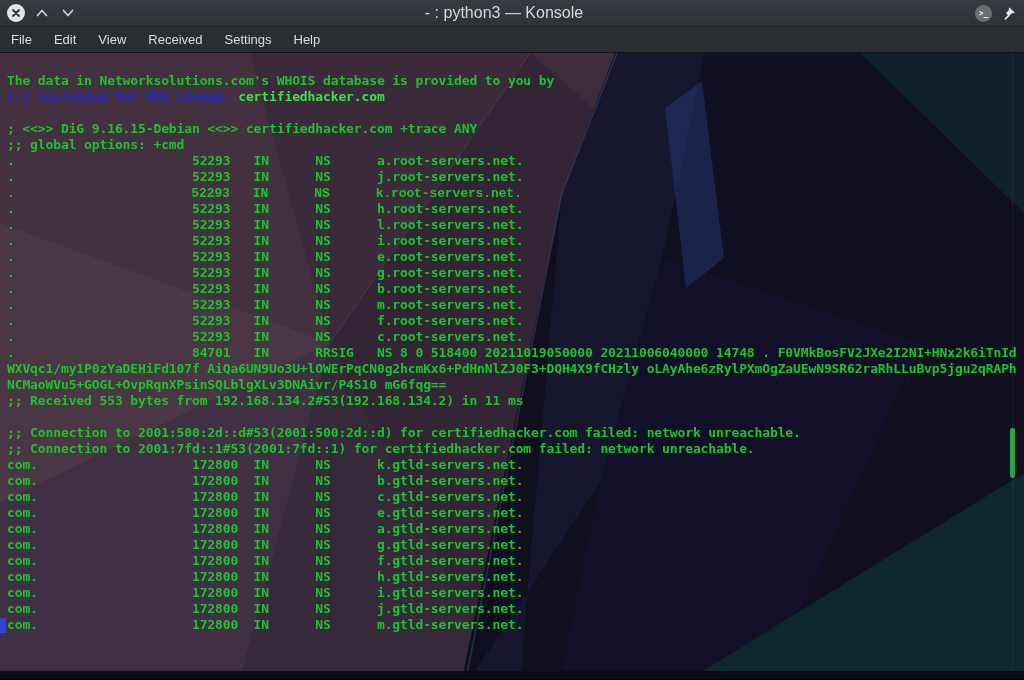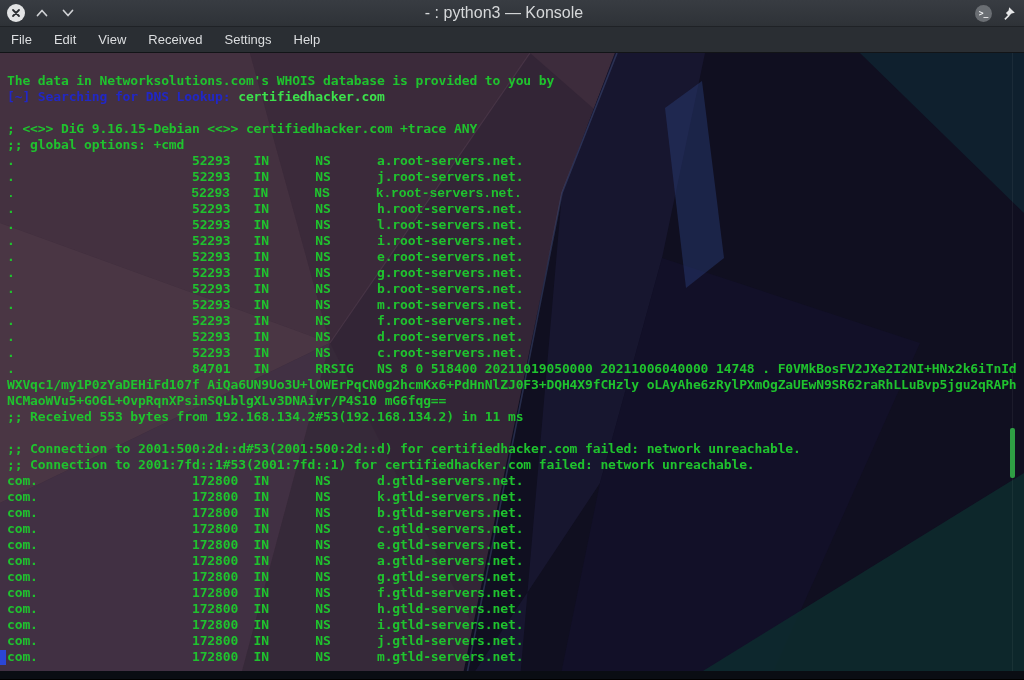--- a/index.html
+++ b/index.html
@@ -112,30 +112,28 @@
         <div class="term-line"><span style="color: rgb(31, 195, 46);">.                       52293   IN      NS      j.root-servers.net.</span></div>
         <div class="term-line"><span style="color: rgb(31, 195, 46); font-family: Liberation Mono, monospace;">.                       52293   IN      NS      k.root-servers.net.</span></div>
         <div class="term-line"><span style="color: rgb(31, 195, 46);">.                       52293   IN      NS      h.root-servers.net.</span></div>
         <div class="term-line"><span style="color: rgb(31, 195, 46);">.                       52293   IN      NS      l.root-servers.net.</span></div>
         <div class="term-line"><span style="color: rgb(31, 195, 46);">.                       52293   IN      NS      i.root-servers.net.</span></div>
         <div class="term-line"><span style="color: rgb(31, 195, 46);">.                       52293   IN      NS      e.root-servers.net.</span></div>
         <div class="term-line"><span style="color: rgb(31, 195, 46);">.                       52293   IN      NS      g.root-servers.net.</span></div>
         <div class="term-line"><span style="color: rgb(31, 195, 46);">.                       52293   IN      NS      b.root-servers.net.</span></div>
         <div class="term-line"><span style="color: rgb(31, 195, 46);">.                       52293   IN      NS      m.root-servers.net.</span></div>
         <div class="term-line"><span style="color: rgb(31, 195, 46);">.                       52293   IN      NS      f.root-servers.net.</span></div>
-        <div class="term-line"><span style="color: rgb(31, 195, 46);">.                       52293   IN      NS      d.root-servers.net.</span></div>
         <div class="term-line"><span style="color: rgb(31, 195, 46);">.                       52293   IN      NS      c.root-servers.net.</span></div>
         <div class="term-line"><span style="color: rgb(31, 195, 46);">.                       84701   IN      RRSIG   NS 8 0 518400 20211019050000 20211006040000 14748 . F0VMkBosFV2JXe2I2NI+HNx2k6iTnId</span></div>
         <div class="term-line"><span style="color: rgb(31, 195, 46);">WXVqc1/my1P0zYaDEHiFd107f AiQa6UN9Uo3U+lOWErPqCN0g2hcmKx6+PdHnNlZJ0F3+DQH4X9fCHzly oLAyAhe6zRylPXmOgZaUEwN9SR62raRhLLuBvp5jgu2qRAPh</span></div>
         <div class="term-line"><span style="color: rgb(31, 195, 46);">NCMaoWVu5+GOGL+OvpRqnXPsinSQLblgXLv3DNAivr/P4S10 mG6fqg==</span></div>
         <div class="term-line"><span style="color: rgb(31, 195, 46);">;; Received 553 bytes from 192.168.134.2#53(192.168.134.2) in 11 ms</span></div>
         <div class="term-line"></div>
         <div class="term-line"><span style="color: rgb(31, 195, 46);">;; Connection to 2001:500:2d::d#53(2001:500:2d::d) for certifiedhacker.com failed: network unreachable.</span></div>
         <div class="term-line"><span style="color: rgb(31, 195, 46);">;; Connection to 2001:7fd::1#53(2001:7fd::1) for certifiedhacker.com failed: network unreachable.</span></div>
-        <div class="term-line"><span style="color: rgb(31, 195, 46);">com.                    172800  IN      NS      d.gtld-servers.net.</span></div>
         <div class="term-line"><span style="color: rgb(31, 195, 46);">com.                    172800  IN      NS      k.gtld-servers.net.</span></div>
         <div class="term-line"><span style="color: rgb(31, 195, 46);">com.                    172800  IN      NS      b.gtld-servers.net.</span></div>
         <div class="term-line"><span style="color: rgb(31, 195, 46);">com.                    172800  IN      NS      c.gtld-servers.net.</span></div>
         <div class="term-line"><span style="color: rgb(31, 195, 46);">com.                    172800  IN      NS      e.gtld-servers.net.</span></div>
         <div class="term-line"><span style="color: rgb(31, 195, 46);">com.                    172800  IN      NS      a.gtld-servers.net.</span></div>
         <div class="term-line"><span style="color: rgb(31, 195, 46);">com.                    172800  IN      NS      g.gtld-servers.net.</span></div>
         <div class="term-line"><span style="color: rgb(31, 195, 46);">com.                    172800  IN      NS      f.gtld-servers.net.</span></div>
         <div class="term-line"><span style="color: rgb(31, 195, 46);">com.                    172800  IN      NS      h.gtld-servers.net.</span></div>
         <div class="term-line"><span style="color: rgb(31, 195, 46);">com.                    172800  IN      NS      i.gtld-servers.net.</span></div>
         <div class="term-line"><span style="color: rgb(31, 195, 46);">com.                    172800  IN      NS      j.gtld-servers.net.</span></div>

